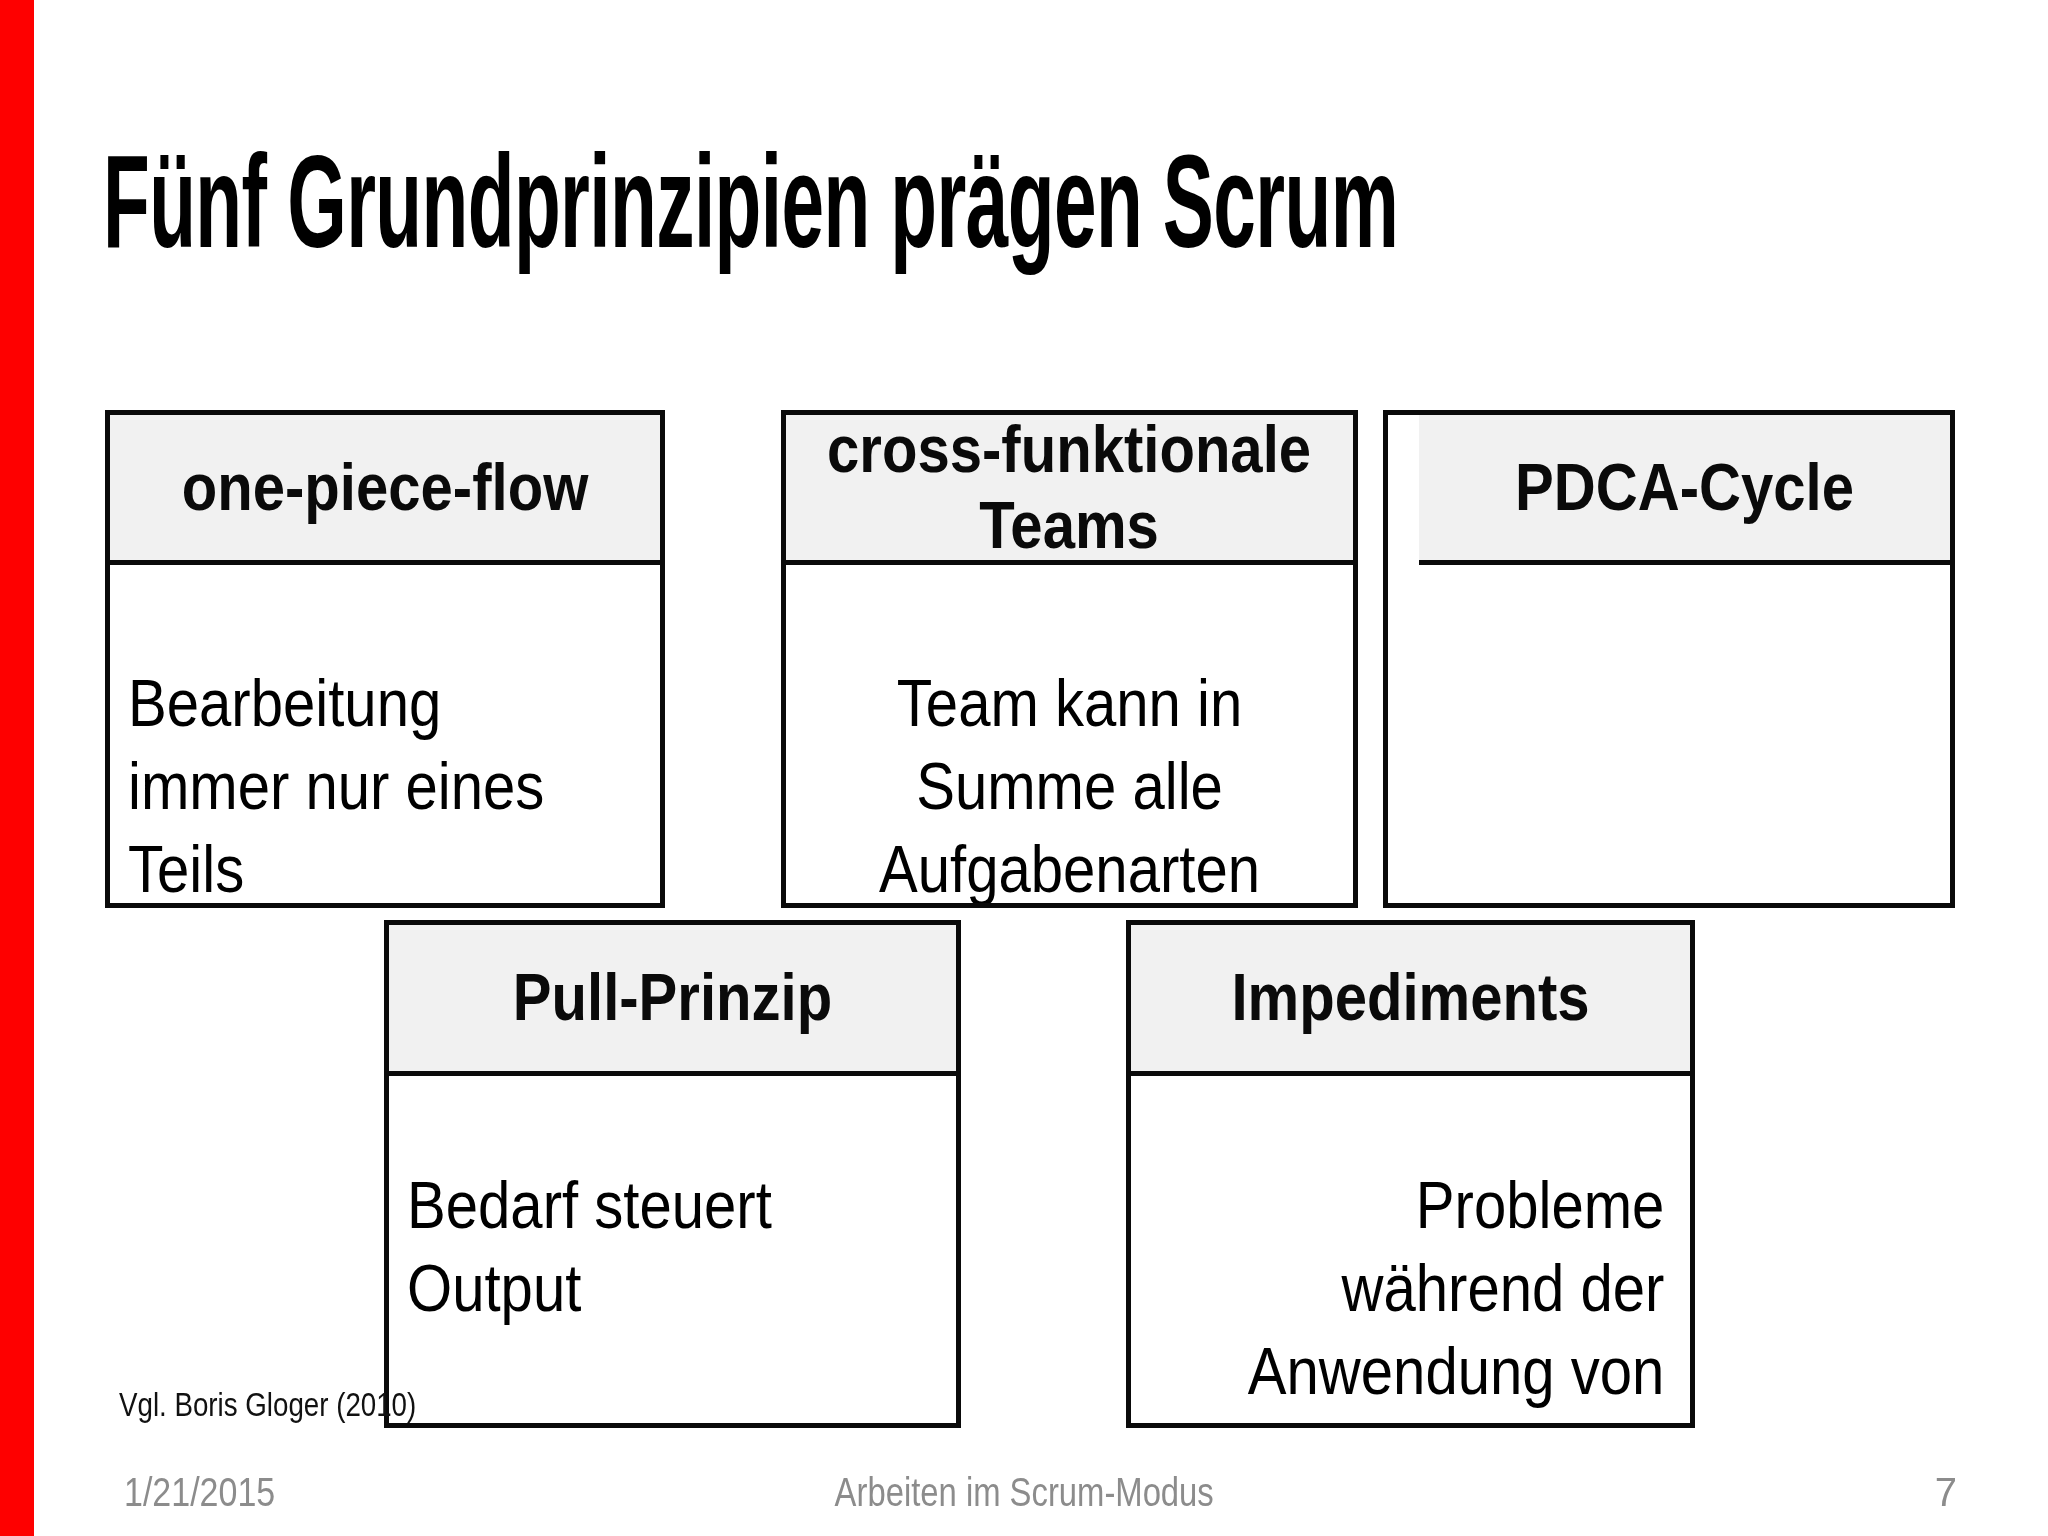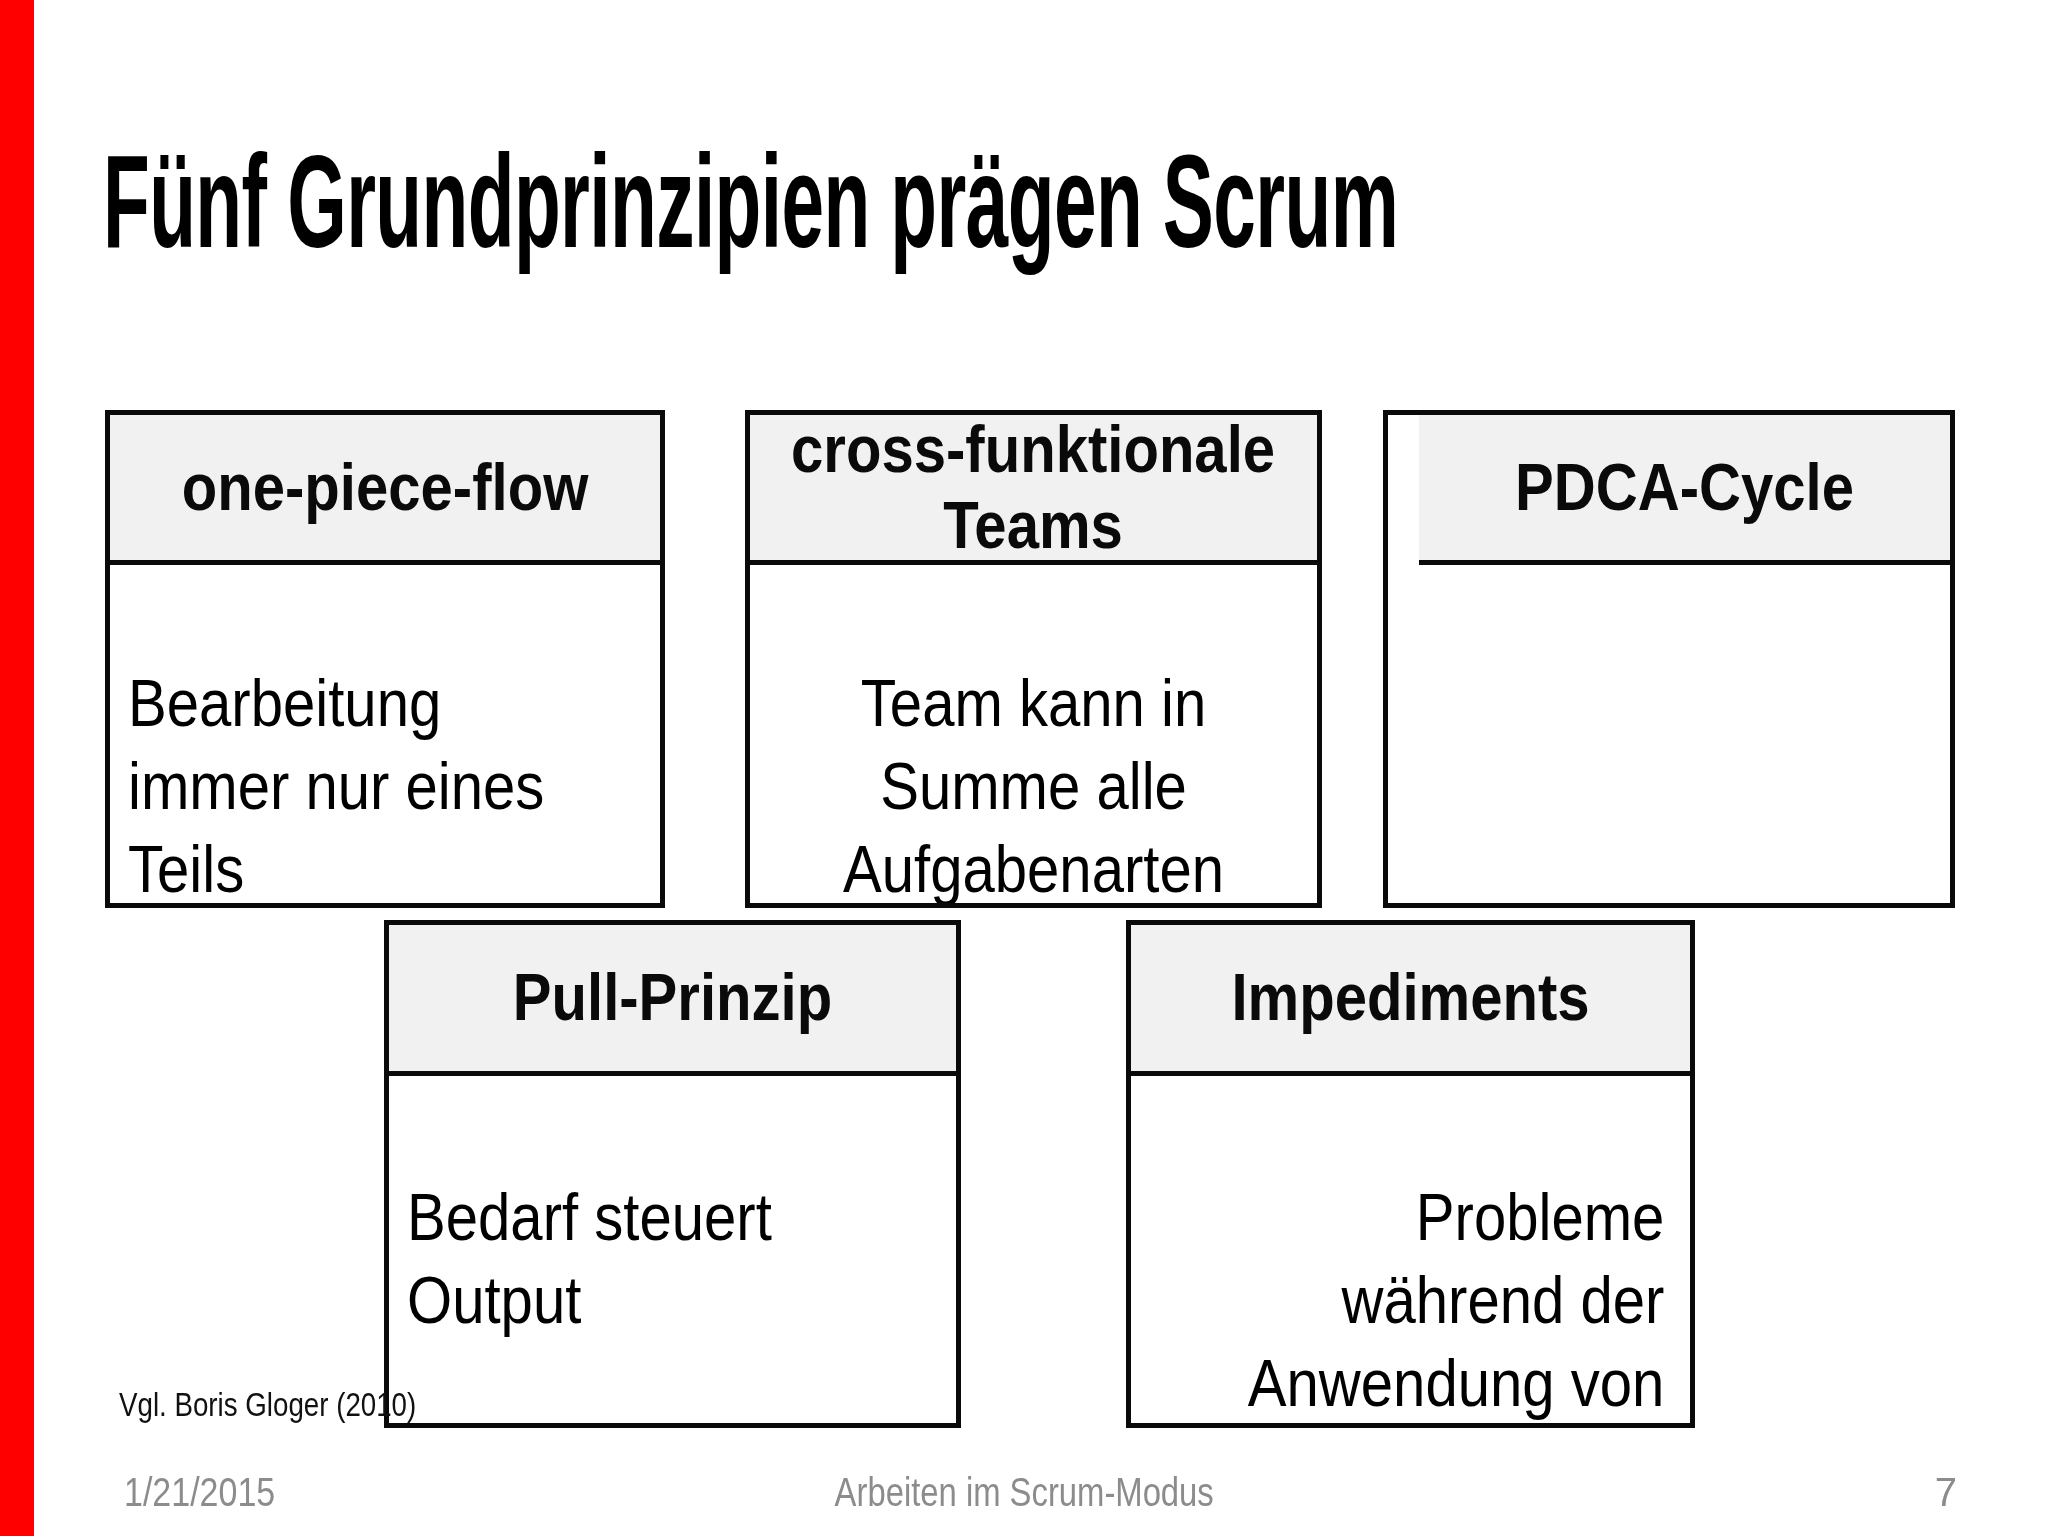--- a/index.html
+++ b/index.html
@@ -54,30 +54,30 @@
   }
   .row2 .box-header { height: 146px; }
   .hdr-inner { transform: scaleX(0.88); transform-origin: center center; }
   .box-body {
     font-size: 66px;
     line-height: 1.26;
     padding: 14px 18px 8px 18px;
     white-space: pre-line;
     color: #000000;
   }
-  .row2 .box-body { padding-top: 17px; text-decoration: underline; }
+  .row2 .box-body { padding-top: 5px; text-decoration: underline; }
   .body-left   { text-align: left; }
   .body-center { text-align: center; }
   .body-right  { text-align: right; padding-right: 26px; }
   .body-left  .body-inner { transform: scaleX(0.88); transform-origin: left top;   display: inline-block; text-align: left; }
   .body-center .body-inner{ transform: scaleX(0.88); transform-origin: center top; display: inline-block; text-align: center; }
   .body-right .body-inner { transform: scaleX(0.88); transform-origin: right top;  display: inline-block; text-align: right; }
 
   .box-one   { left: 105px;  top: 410px; width: 560px; height: 498px; }
-  .box-cross { left: 745px;  top: 410px; width: 577px; height: 498px; }
+  .box-cross { left: 781px;  top: 410px; width: 577px; height: 498px; }
   .box-pdca  { left: 1383px; top: 410px; width: 572px; height: 498px; padding-left: 31px; }
   .box-pull  { left: 384px;  top: 920px; width: 577px; height: 508px; }
   .box-imped { left: 1126px; top: 920px; width: 569px; height: 508px; }
 
   .attribution {
     position: absolute;
     left: 119px;
     top: 1385px;
     font-size: 34px;
     color: #111111;

